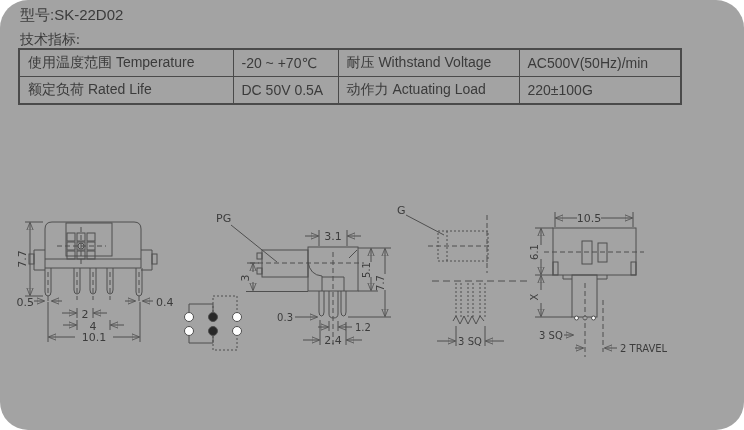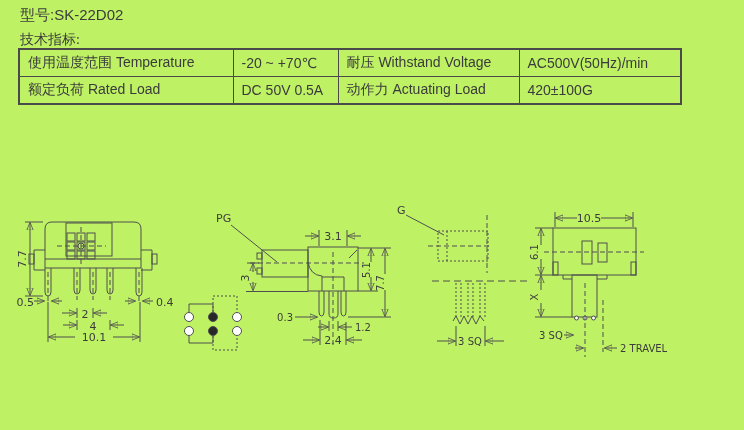--- a/index.html
+++ b/index.html
@@ -1,17 +1,17 @@
 <!DOCTYPE html>
 <html><head>
 <meta charset="utf-8">
 <style>
   html,body{margin:0;padding:0;background:#fff;}
-  .page{position:relative;width:744px;height:430px;background:#bef264;overflow:hidden;
-        font-family:"Liberation Sans","DejaVu Sans",sans-serif;color:#3b3b3b;}
+  .page{position:relative;width:744px;height:430px;background:#a3a3a3;overflow:hidden;
+        font-family:"Liberation Sans","DejaVu Sans",sans-serif;color:#3b3b3b;border-radius:28px;}
   .hdr{position:absolute;left:20px;font-size:15px;color:#3b3b3b;white-space:nowrap;}
   .hdr.model{top:6px;}
   .hdr.section{top:31px;font-size:14px;font-family:Liberation Serif, serif;}
   table.spec{position:absolute;left:18px;top:48px;width:662px;border-collapse:collapse;
              table-layout:fixed;border:2px solid #4a4a4a;}
   table.spec td{border:1px solid #4a4a4a;height:26px;padding:0 2px 0 8px;font-size:14px;
                 color:#3b3b3b;vertical-align:middle;overflow:hidden;white-space:nowrap;}
   svg.dwg{position:absolute;left:0;top:190px;}
   .dwg line,.dwg path,.dwg rect,.dwg polyline,.dwg circle{stroke:#4f4f4f;fill:none;stroke-width:1;}
   .dwg .cl{stroke-dasharray:5,3;}
@@ -38,24 +38,24 @@
         <col style="width:162px">
       </colgroup>
     <tbody>
       <tr>
         <td>使用温度范围 Temperature</td>
         <td>-20 ~ +70℃</td>
         <td>耐压 Withstand Voltage</td>
         <td>AC500V(50Hz)/min</td>
       </tr>
       <tr>
-        <td>额定负荷 Rated Load</td>
+        <td>额定负荷 Rated Life</td>
         <td>DC 50V 0.5A</td>
         <td>动作力 Actuating Load</td>
-        <td>420±100G</td>
+        <td>220±100G</td>
       </tr>
     </tbody>
   </table>
 
   <svg class="dwg" width="744" height="240" viewBox="0 190 744 240">
     <defs>
       <marker id="arr" viewBox="0 0 10 10" refX="9" refY="5" markerWidth="8" markerHeight="8" orient="auto">
         <path d="M0,1 L10,5 L0,9 Z" fill="#4f4f4f" stroke="none"></path>
       </marker>
     </defs>

